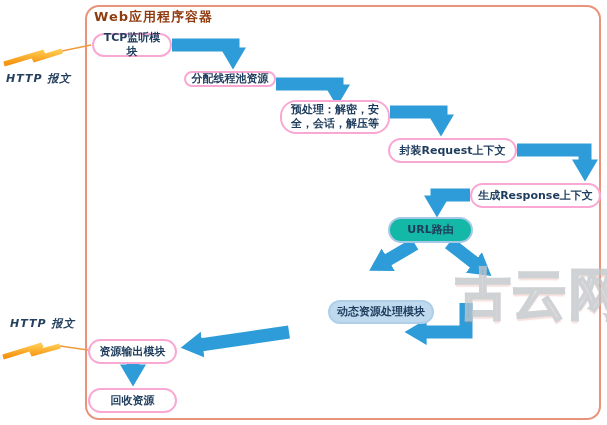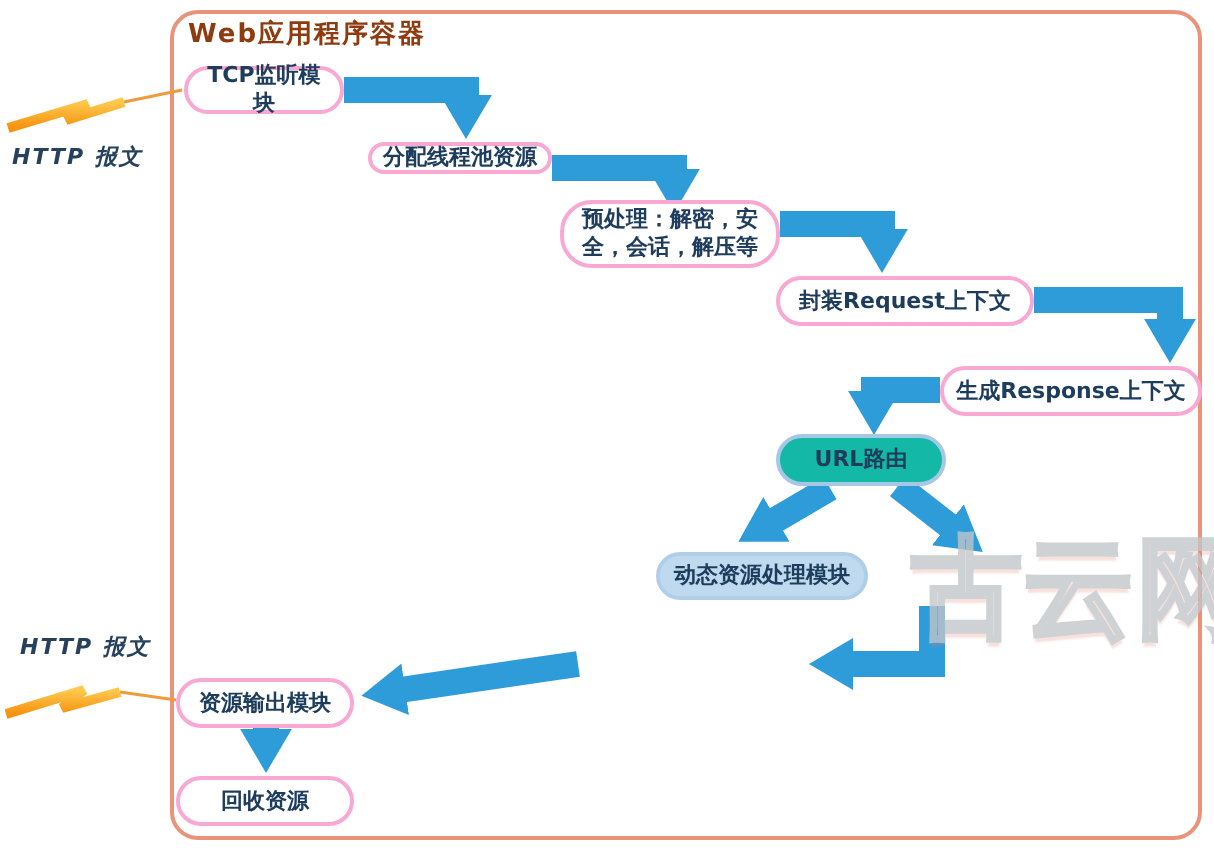--- a/index.html
+++ b/index.html
@@ -15,21 +15,21 @@
     position:absolute;left:94px;top:8px;
     font-size:13px;font-weight:bold;color:#8F3B10;letter-spacing:1px;
   }
   .pill{
     position:absolute;display:flex;align-items:center;justify-content:center;
     background:#fff;border:2px solid #f9a8d4;border-radius:16px;
     font-size:11px;font-weight:600;color:#1E3C5C;text-align:center;
     line-height:14px;padding:1px 5px;box-sizing:border-box;z-index:3;
   }
   .pill.blue-solid{background:#14b8a6;border-color:#A6C7E6;}
-  .pill.blue-light{background:#BFD9EF;border-color:#AFCFE9;}
+  .pill.blue-light{background:#BFD9EF;border-color:#AFCFE9;margin-top:24px;}
   #node-tcp       {left:92px; top:33px; width:80px; height:24px;}
   #node-thread    {left:184px;top:71px; width:92px; height:16px;text-align:right;}
   #node-pre       {left:280px;top:100px;width:110px;height:34px;}
   #node-request   {left:388px;top:138px;width:129px;height:25px;}
   #node-response  {left:470px;top:183px;width:131px;height:25px;}
   #node-url       {left:388px;top:217px;width:85px; height:26px;}
   #node-dynamic   {left:328px;top:276px;width:106px;height:24px;}
   #node-static    {left:459px;top:281px;width:132px;height:24px;}
   #node-post      {left:289px;top:320px;width:112px;height:34px;}
   #node-output    {left:88px; top:339px;width:89px; height:25px;}

